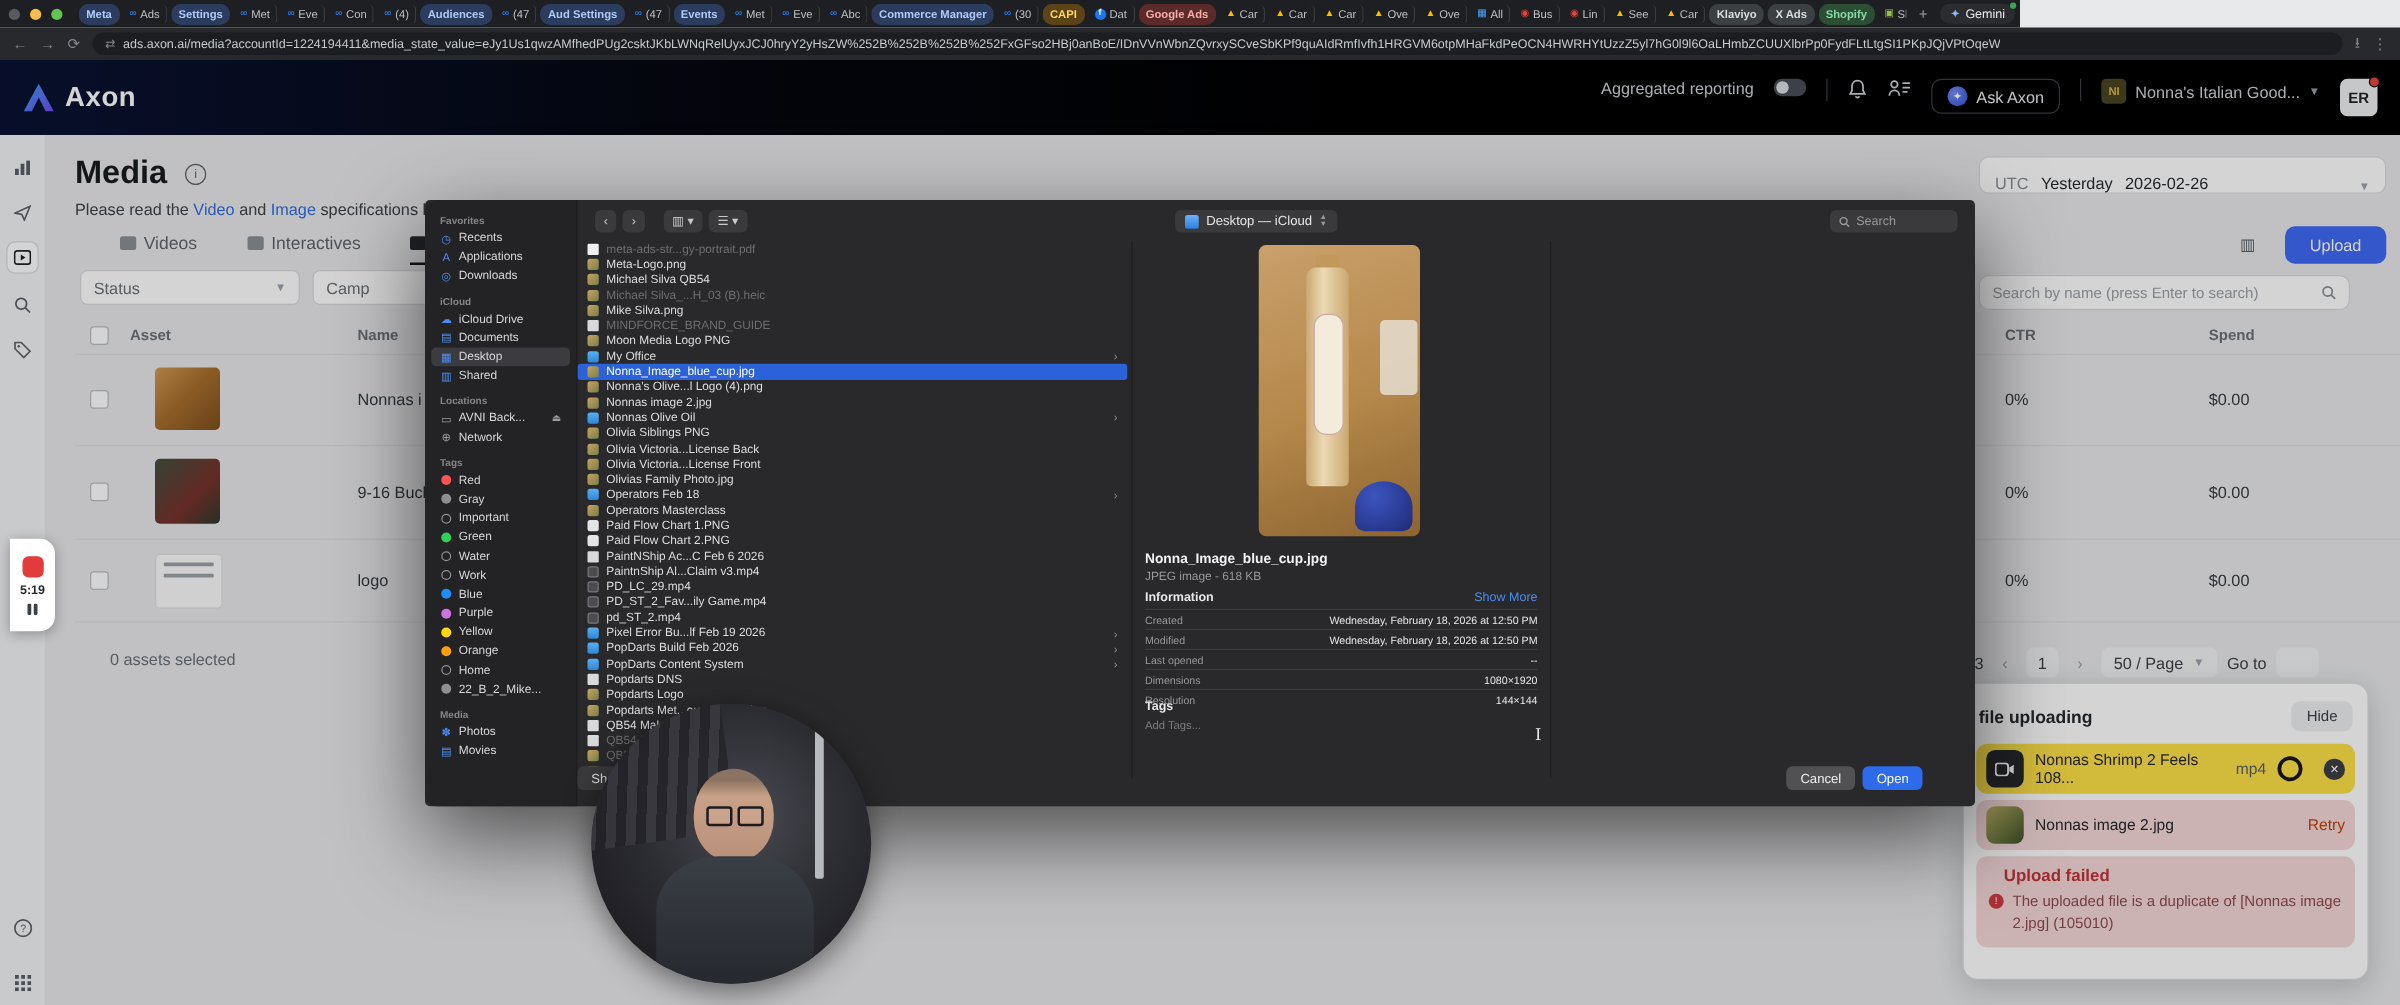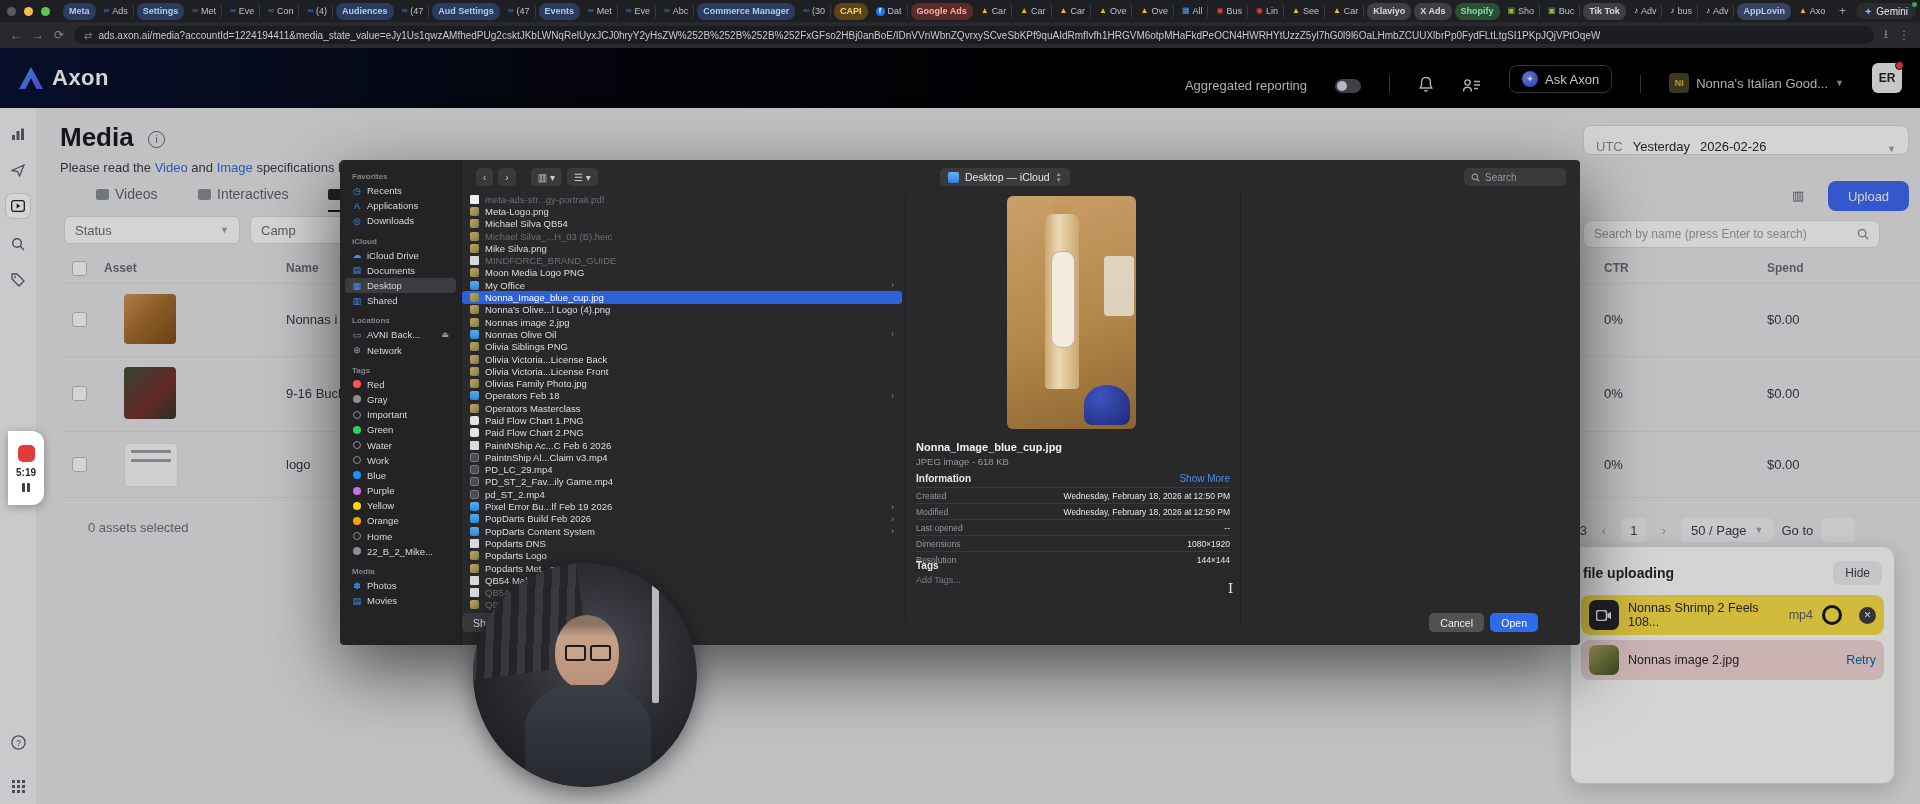--- a/index.html
+++ b/index.html
@@ -1,21 +1,21 @@
 <!DOCTYPE html>
 <html><head>
 <meta charset="utf-8">
 <style>
   html,body{margin:0;padding:0;background:#000;}
   #screen{position:relative;width:1920px;height:804px;overflow:hidden;
     font-family:"Liberation Sans",sans-serif;background:#e8e9eb;}
   .abs{position:absolute;}
 
   
-  #tabbar{left:0;top:0;width:1920px;height:22px;background:#1e1f22;display:flex;align-items:center;gap:2px;padding:0 4px;box-sizing:border-box;}
+  #tabbar{left:0;top:0;width:1616px;height:22px;background:#1e1f22;display:flex;align-items:center;gap:2px;padding:0 4px;box-sizing:border-box;}
   .tl{width:9px;height:9px;border-radius:50%;margin:0 3px;flex:none;}
   #tab-strip{display:flex;align-items:center;gap:3px;flex:1;min-width:0;overflow:hidden;margin-left:8px;}
   .btab{display:flex;align-items:center;gap:3px;height:15px;padding:0 5px;border-radius:4px;color:#bdc1c6;font-size:9px;white-space:nowrap;flex:none;background:transparent;border-right:1px solid #3a3b3e;}
   .btab.pill{border:1px solid transparent;border-radius:8px;font-weight:bold;}
   .p-blue{background:#2b3c5e;color:#aecbfa;}
   .p-orange{background:#5c4418;color:#fdd663;}
   .p-red{background:#5c2b29;color:#f6aea9;}
   .p-green{background:#2b4e35;color:#87d9a4;}
   .p-gray{background:#3c4043;color:#dadce0;}
   .p-lblue{background:#36425e;color:#aecbfa;}
@@ -27,21 +27,21 @@
   #gem-dot{position:absolute;right:3px;top:2px;width:5px;height:5px;border-radius:50%;background:#34a853;}
 
   #urlbar{left:0;top:22px;width:1920px;height:26px;background:#28292c;display:flex;align-items:center;gap:10px;padding:0 10px;box-sizing:border-box;}
   .navic{color:#80868b;font-size:12px;}
   #urlpill{flex:1;height:18px;background:#1c1d20;border-radius:9px;display:flex;align-items:center;gap:6px;padding:0 10px;color:#c7cace;font-size:10px;overflow:hidden;white-space:nowrap;}
   #url-text{overflow:hidden;text-overflow:ellipsis;}
 
   
   #appheader{left:0;top:48px;width:1920px;height:60px;background:linear-gradient(90deg,#0a1233 0%,#05070f 30%,#000 60%);display:flex;align-items:center;padding:0 18px;box-sizing:border-box;z-index:2;}
   #axon-logo{display:flex;align-items:center;gap:8px;color:#fff;font-size:22px;font-weight:bold;letter-spacing:.5px;}
-  #header-right{margin-left:auto;display:flex;align-items:flex-end;gap:28px;color:#cfd3da;font-size:13px;}
+  #header-right{margin-left:auto;display:flex;align-items:flex-start;gap:16px;color:#cfd3da;font-size:13px;}
   .toggle{width:26px;height:14px;border-radius:7px;background:#4a4e57;position:relative;}
   .toggle .knob{position:absolute;left:2px;top:2px;width:10px;height:10px;border-radius:50%;background:#d9dce1;}
   .hdivider{width:1px;height:18px;background:#3a3e46;}
   #ask-axon{display:flex;align-items:center;gap:7px;border:1px solid #3a3e46;border-radius:8px;padding:5px 12px;color:#e8eaf0;}
   .spark{width:16px;height:16px;border-radius:50%;background:radial-gradient(circle at 35% 35%,#7b8cf5,#2b4fd8);color:#fff;font-size:9px;display:flex;align-items:center;justify-content:center;}
   #acct{display:flex;align-items:center;gap:7px;}
   #acct-badge{width:20px;height:20px;border-radius:4px;background:#4a4422;color:#d8b94a;font-size:9px;font-weight:bold;display:flex;align-items:center;justify-content:center;}
   .caret{font-size:9px;color:#9aa2ad;}
   #er-avatar{width:30px;height:30px;border-radius:6px;background:#eef0f2;color:#1f2125;font-weight:bold;font-size:12px;display:flex;align-items:center;justify-content:center;position:relative;}
   #er-dot{position:absolute;right:-2px;top:-2px;width:7px;height:7px;border-radius:50%;background:#e8453c;border:1px solid #111;}
@@ -84,21 +84,21 @@
   #upload-card{left:1570px;top:546px;width:325px;height:238px;border-radius:12px;box-shadow:0 6px 24px rgba(0,0,0,.18);padding:10px 10px;}
   #uc-head{display:flex;align-items:center;justify-content:space-between;font-size:14px;font-weight:bold;color:#26292d;padding:4px 2px 10px;}
   #hide-btn{background:#eceef0;border-radius:7px;font-size:12px;font-weight:normal;color:#3c4146;padding:5px 12px;}
   .uitem{display:flex;align-items:center;gap:9px;border-radius:9px;padding:5px 8px;margin-bottom:5px;font-size:12.5px;color:#26292d;}
   .uitem.gray{background:#fde047;}
   .uitem.pink{background:#f4d8d9;}
   .vtile{width:30px;height:30px;border-radius:7px;background:#26282c;display:flex;align-items:center;justify-content:center;flex:none;position:relative;}
   .itile{width:30px;height:30px;border-radius:7px;flex:none;background:linear-gradient(135deg,#c7b46a,#6c7a3f 60%,#42502c);}
   .ring{width:14px;height:14px;border-radius:50%;border:3.5px solid #17181a;margin-left:auto;flex:none;}
   .xbtn{width:17px;height:17px;border-radius:50%;background:#3c4043;color:#fff;font-size:9px;display:flex;align-items:center;justify-content:center;flex:none;margin-left:8px;}
-  #retry{margin-left:auto;color:#0369a1;}
+  #retry{margin-left:auto;color:#c2410c;}
   #err-box{background:#f4d8d9;border-radius:9px;padding:8px 10px 10px;}
   #err-title{color:#c0343c;font-weight:bold;font-size:13.5px;margin-left:12px;}
   #err-line{display:flex;gap:7px;margin-top:5px;font-size:12px;color:#8f4a4f;line-height:1.45;}
   .errdot{width:12px;height:12px;border-radius:50%;background:#cc3b42;color:#fff;font-size:8px;display:flex;align-items:center;justify-content:center;flex:none;margin-top:2px;}
 
   
   #dim{left:0;top:48px;width:1920px;height:756px;background:rgba(0,0,0,.17);z-index:5;}
 
   
   #dlg{left:340px;top:160px;width:1240px;height:485px;background:#29292b;border-radius:4px;box-shadow:0 24px 70px rgba(0,0,0,.6);z-index:10;color:#dededf;}
@@ -551,20 +551,27 @@
       <span>Nonnas Shrimp 2 Feels 108...</span>
       <span style="color:#5a6068">mp4</span>
       <span class="ring"></span>
       <span class="xbtn">✕</span>
     </div>
     <div class="uitem pink">
       <span class="itile"></span>
       <span>Nonnas image 2.jpg</span>
       <span id="retry">Retry</span>
     </div>
+    <div id="err-box">
+      <div id="err-title">Upload failed</div>
+      <div id="err-line">
+        <span class="errdot">!</span>
+        <span>The uploaded file is a duplicate of [Nonnas image 2.jpg] (105010)</span>
+      </div>
+    </div>
   </div>
 
   <div class="abs" id="dim"></div>
 
   <div class="abs" id="dlg">
     <div id="dlg-side">
         <div class="side-h">Favorites</div>
         <div class="side-item">
           <span class="sglyph">◷</span>
           <span>Recents</span>

